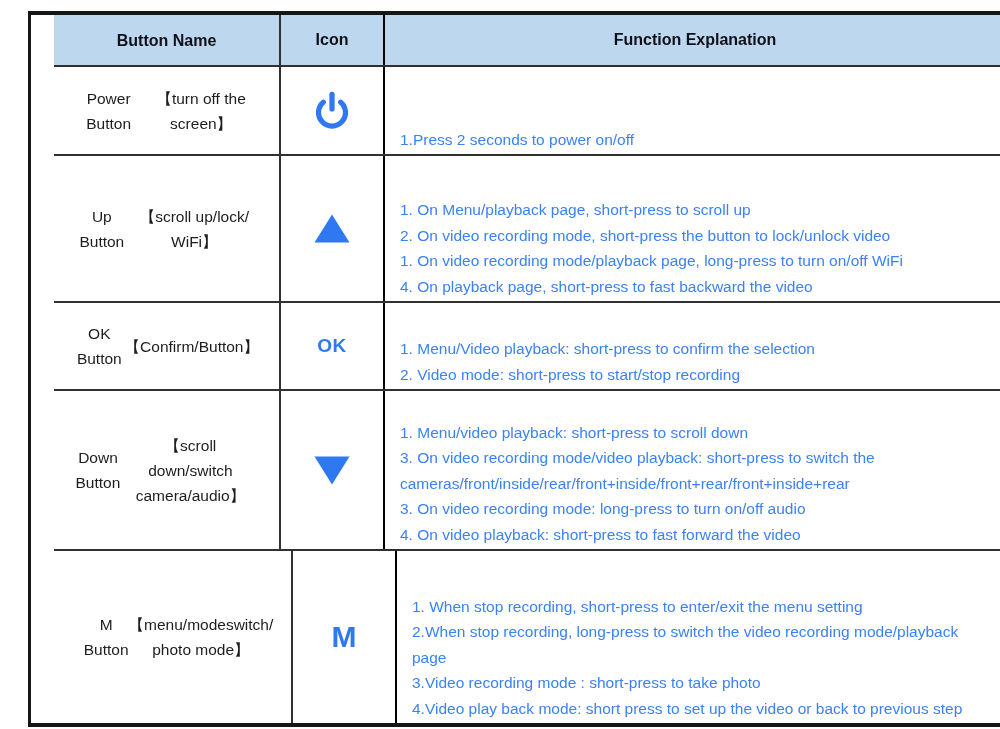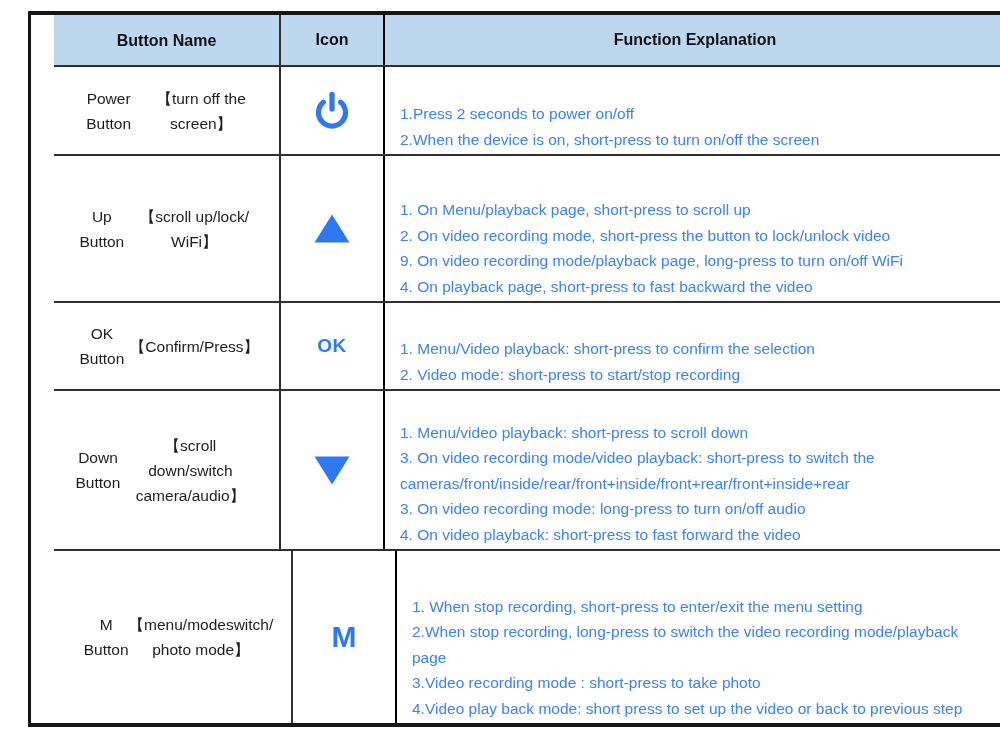--- a/index.html
+++ b/index.html
@@ -105,46 +105,45 @@
       <div>【turn off the screen】</div>
     </div>
     <div class="cell c-icon">
       <svg width="36" height="40" viewBox="0 0 24 26" fill="none">
         <path class="stroke-accent" d="M6.21 7.11 A9 9 0 1 0 17.79 7.11" stroke-width="3.5" stroke-linecap="round" fill="none"></path>
         <line class="stroke-accent" x1="12" y1="1.9" x2="12" y2="11.6" stroke-width="3.5" stroke-linecap="round"></line>
       </svg>
     </div>
     <div class="cell c-func">
       <div>1.Press 2 seconds to power on/off</div>
-      <div>2.When the device is on, short-press to turn on/off the screen</div>
     </div>
   </div>
 
   <div class="row r1">
     <div class="cell c-name">
       <div>Up Button</div>
       <div>【scroll up/lock/ WiFi】</div>
     </div>
     <div class="cell c-icon">
       <svg width="38" height="31" viewBox="0 0 38 31">
         <polygon class="fill-accent" points="19,1.5 36.5,29.5 1.5,29.5"></polygon>
       </svg>
     </div>
     <div class="cell c-func">
       <div>1. On Menu/playback page, short-press to scroll up</div>
       <div>2. On video recording mode, short-press the button to lock/unlock video</div>
-      <div>9. On video recording mode/playback page, long-press to turn on/off WiFi</div>
+      <div>1. On video recording mode/playback page, long-press to turn on/off WiFi</div>
       <div>4. On playback page, short-press to fast backward the video</div>
     </div>
   </div>
 
   <div class="row r2">
     <div class="cell c-name">
       <div>OK Button</div>
-      <div>【Confirm/Press】</div>
+      <div>【Confirm/Button】</div>
     </div>
     <div class="cell c-icon">
       <span class="icon-text ok-text">OK</span>
     </div>
     <div class="cell c-func">
       <div>1. Menu/Video playback: short-press to confirm the selection</div>
       <div>2. Video mode: short-press to start/stop recording</div>
     </div>
   </div>
 

